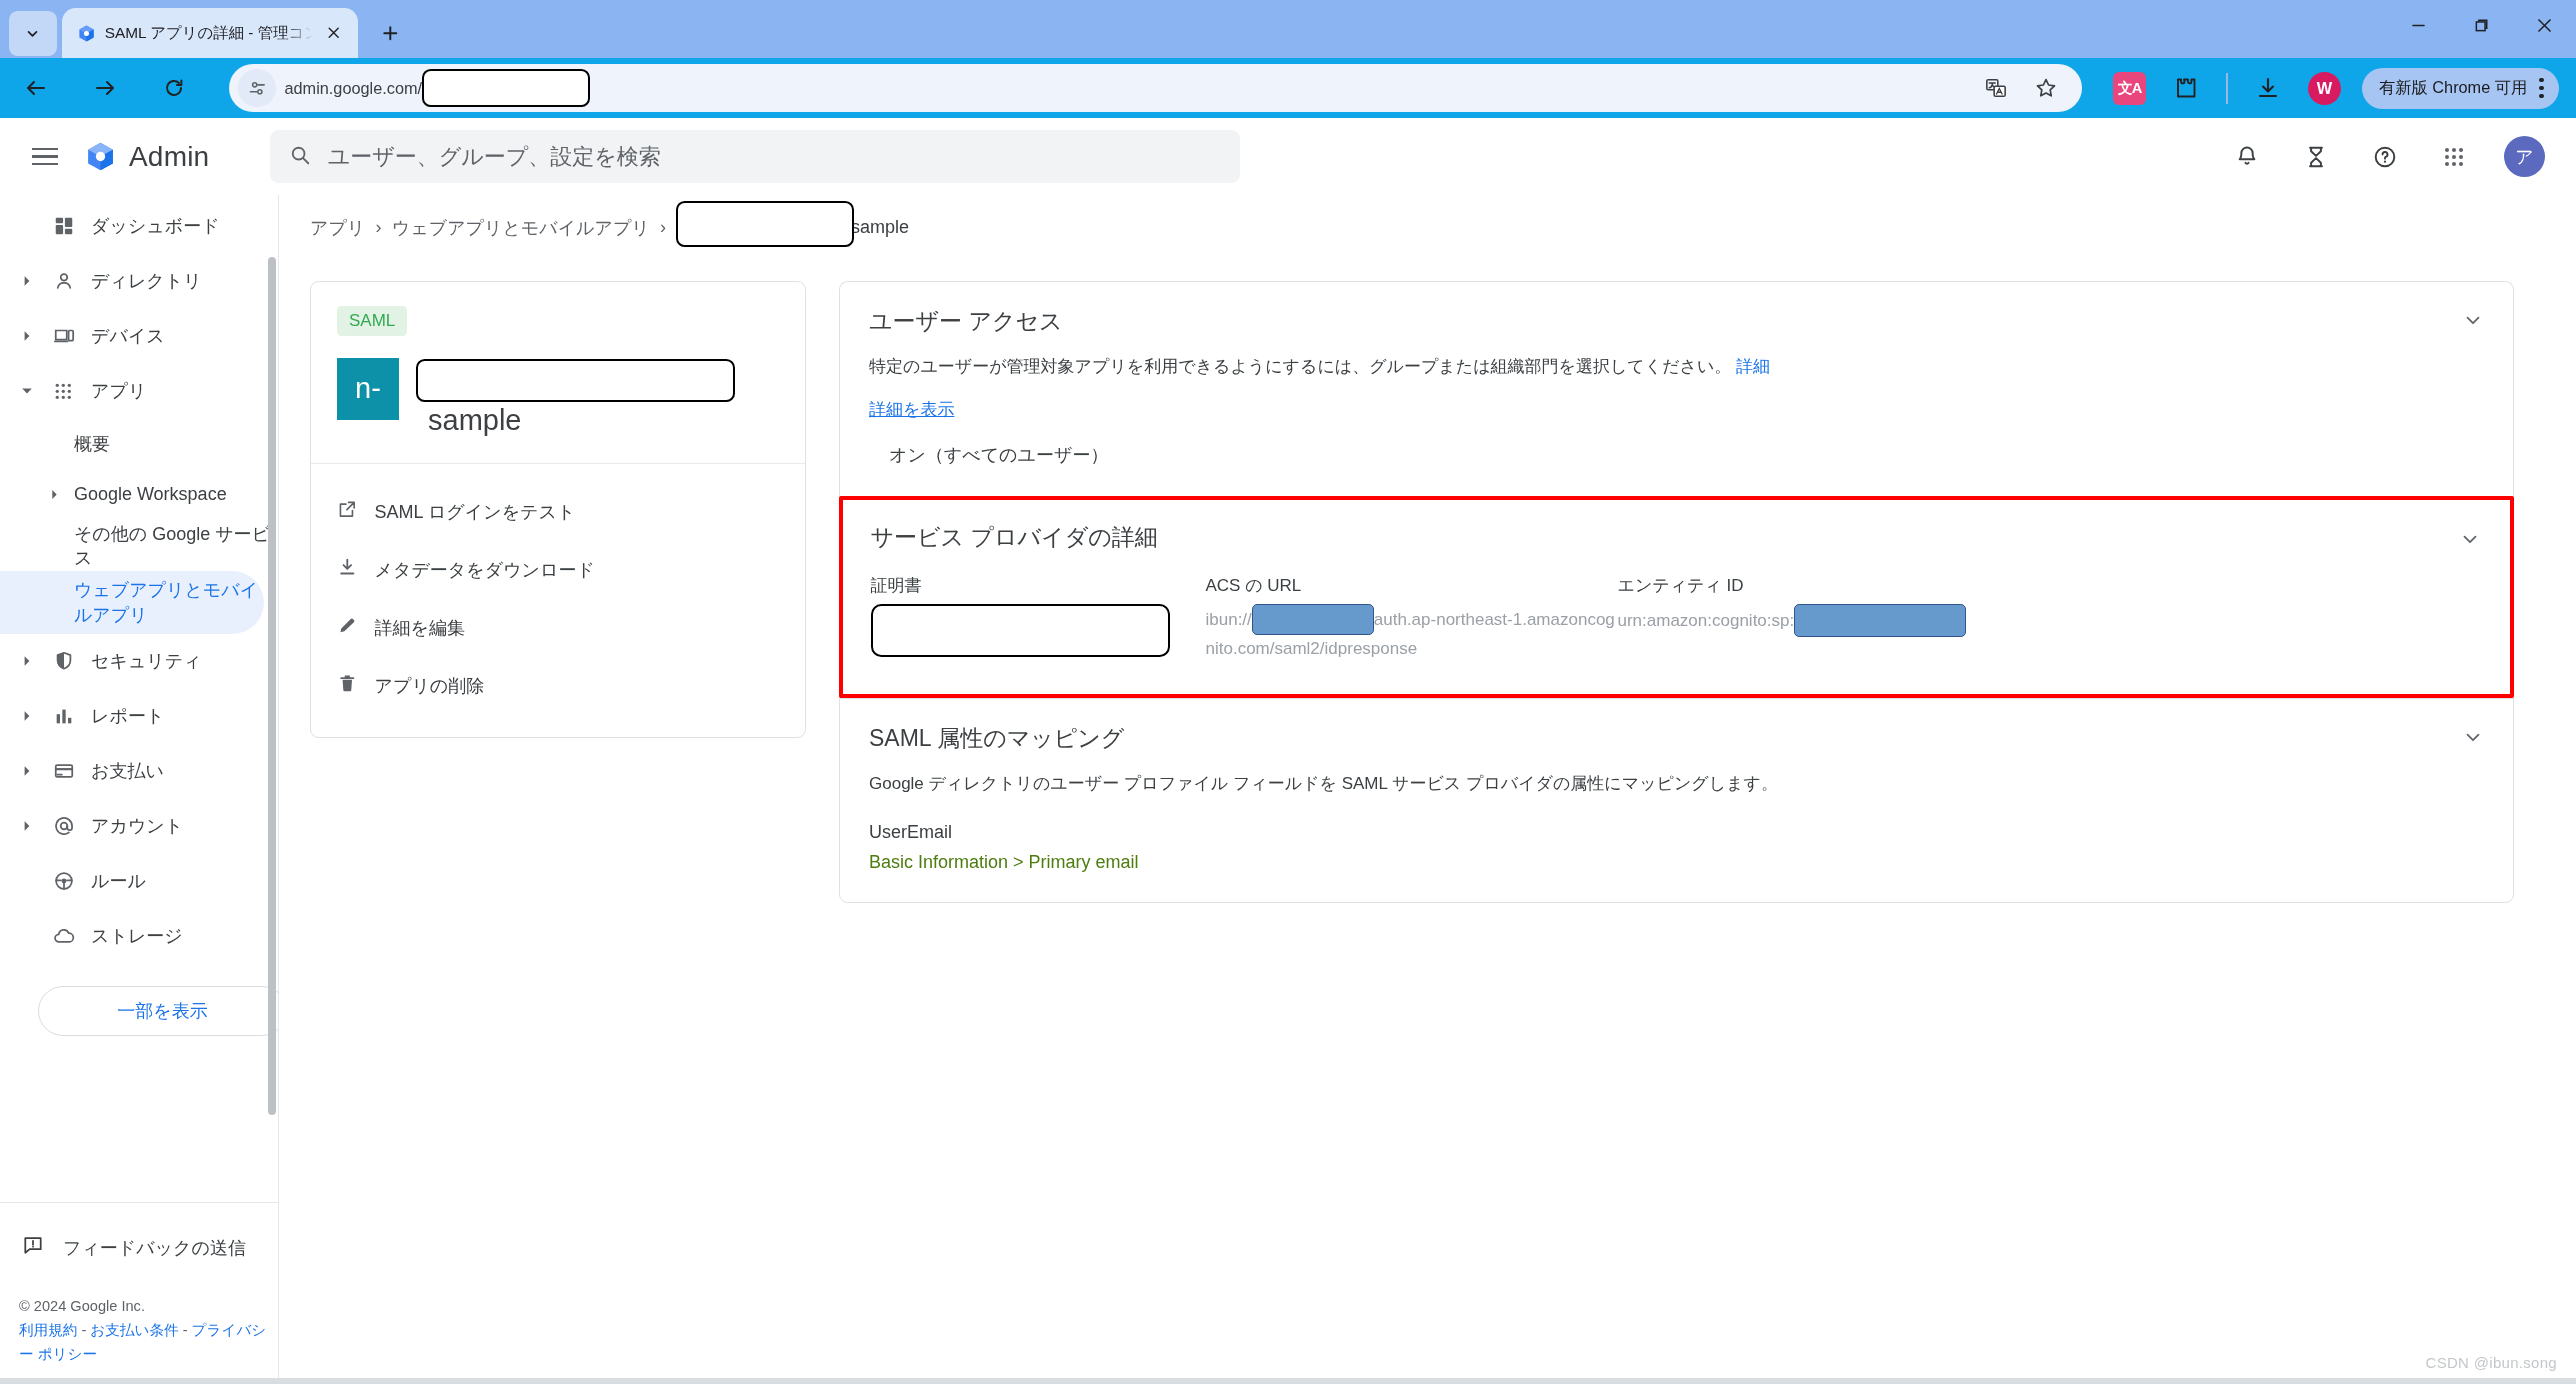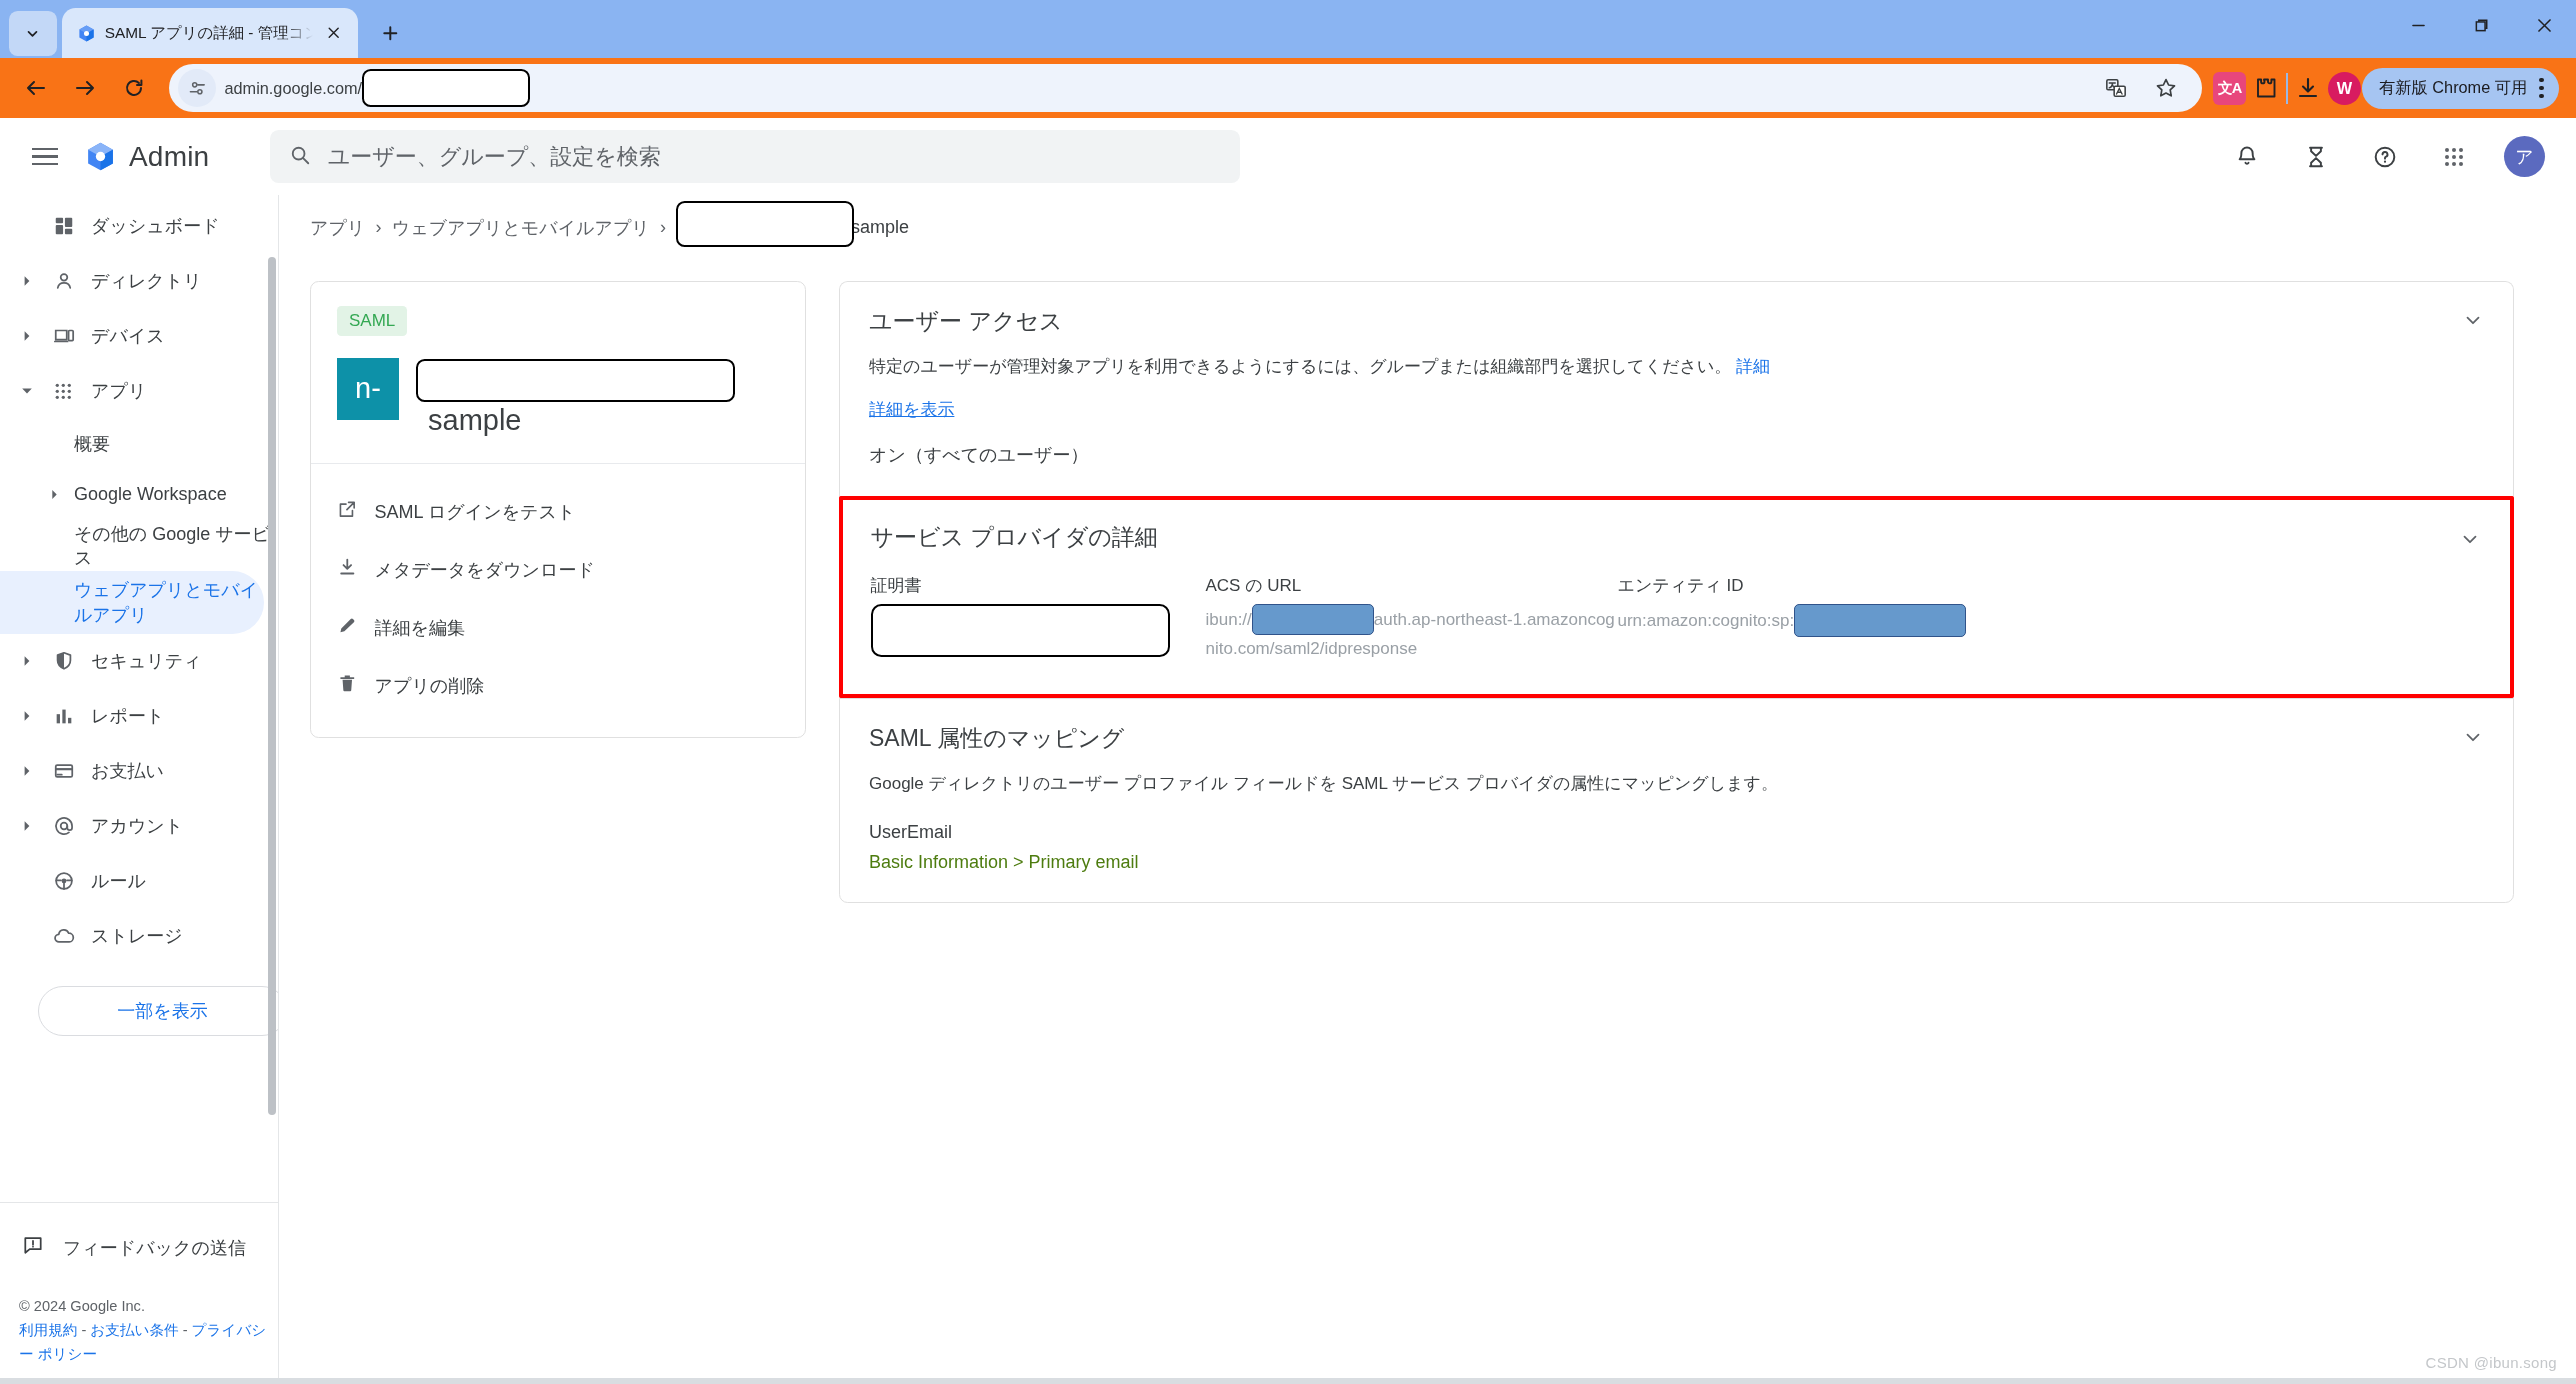--- a/index.html
+++ b/index.html
@@ -51,24 +51,24 @@
             mask-image: linear-gradient(to right, #000 86%, transparent 100%);
   }
   .tab-close { width: 24px; height: 24px; display:flex; align-items:center; justify-content:center; flex:none;}
   .newtab { width: 45px; height: 45px; display: flex; align-items: center; justify-content: center; margin: 0 0 2.6px 10.3px;}
 
   .winctl { position: absolute; right: 0; top: 0; height: 51px; display: flex; align-items: center; }
   .winbtn { width: 63px; height: 51px; display:flex; align-items:center; justify-content:center; }
 
   .toolbar {
     height: 60px;
-    background: #f97316;
+    background: #0ea5e9;
     display: flex; align-items: center;
     padding: 0 17px 0 12px;
-    gap: 1px;
+    gap: 21px;
   }
   .navbtn { width: 48px; height: 48px; display:flex; align-items:center; justify-content:center; border-radius:50%; flex:none;}
   .omnibox {
     flex: 1;
     height: 48px;
     background: #eef3fc;
     border-radius: 24px;
     display: flex; align-items: center;
     padding: 0 12px 0 8.6px;
     margin: 0 10.3px;
@@ -261,21 +261,21 @@
     padding: 24px 38px 29px 29px;
     position: relative;
   }
   .sec:first-child { border-radius: 8.6px 8.6px 0 0;}
   .sec.last { border-bottom:0.9px solid #e0e0e0; border-radius: 0 0 8.6px 8.6px;}
   .sec-title { font-size: 23px; color:#3c4043; font-weight: 400;}
   .sec-chev { position:absolute; right: 29px; top: 27.5px; }
   .sec-desc { font-size: 17px; color:#3c4043; margin-top: 17px; line-height:1.5;}
   .sec-desc a, .lnk { color:#1a73e8; text-decoration:none; }
   .sec-link { display:inline-block; font-size: 17px; margin-top: 19px; color:#1a73e8;text-align:center;}
-  .sec-status { font-size: 18px; color:#3c4043; margin-top: 22px; }
+  .sec-status { font-size: 18px; color:#3c4043; margin-top: 22px; margin-left: 20px; }
 
   .sp-section {
     border: 4.3px solid #ff0000;
     border-radius: 1.7px;
     margin: 0;
     background:#fff;
     padding: 22px 38px 31px 27.5px;
     position: relative;
     z-index: 2;
   }

